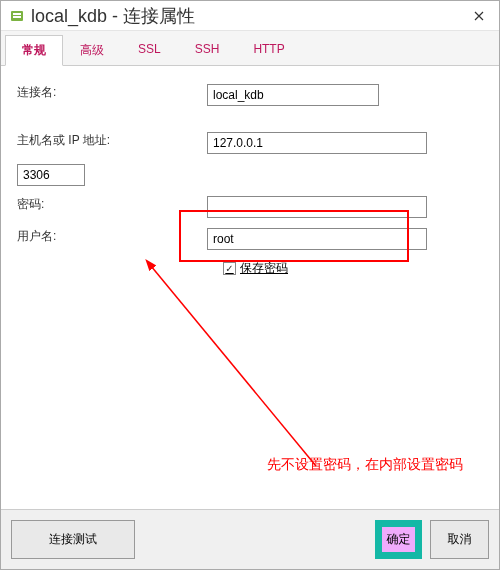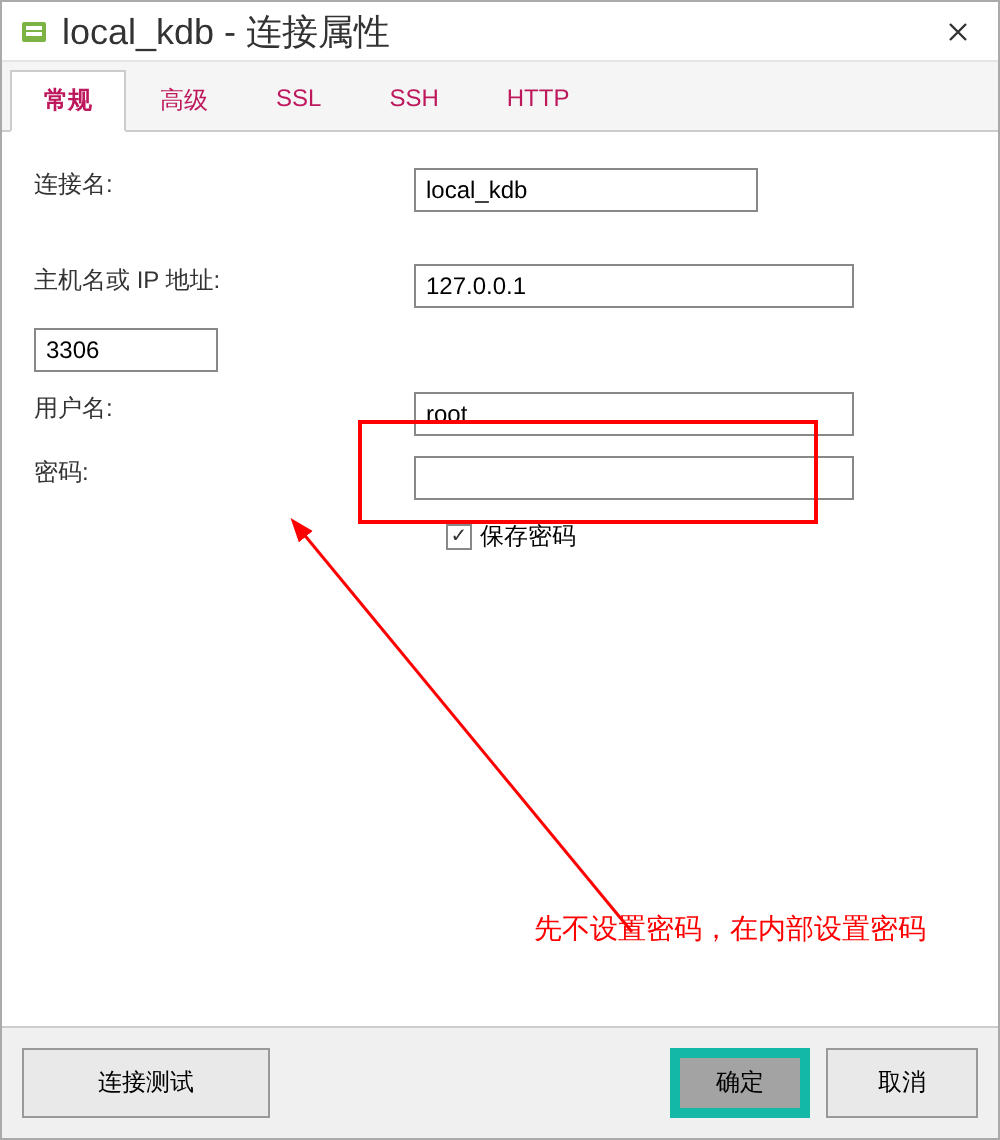--- a/index.html
+++ b/index.html
@@ -12,33 +12,33 @@
 .tabs { display: flex; background: #f5f5f5; border-bottom: 1px solid #ccc; padding-top: 4px; padding-left: 4px; }
 .tab { padding: 6px 16px; background: #f5f5f5; border: 1px solid transparent; border-bottom: none; cursor: pointer; color: #be185d; }
 .tab.active { background: #fff; border: 1px solid #ccc; border-bottom: 1px solid #fff; margin-bottom: -1px; font-weight: bold; }
 .content { flex: 1; padding: 18px 16px; background: #fff; position: relative; }
 .form-row { display: flex; margin-bottom: 10px; }
 .form-row.gap { margin-top: 26px; }
 .label { width: 190px; color: #333; }
 .input-text { border: 1px solid #888; padding: 3px 5px; background: #fff; height: 22px; }
 .input-wide { width: 172px; }
 .input-med { width: 220px; }
-.input-small { width: 92px; }
-.checkbox-row { margin-left: 206px; display: flex; align-items: center; gap: 4px; }
+.input-small { width: 68px; }
+.checkbox-row { margin-left: 206px; display: flex; align-items: center; gap: 4px; text-decoration: underline; }
 .checkbox { width: 13px; height: 13px; border: 1px solid #888; display: inline-flex; align-items: center; justify-content: center; background: #fff; }
 .checkbox.checked::after { content: "✓"; font-size: 10px; color: #333; line-height: 1; }
 .highlight-box { position: absolute; border: 2px solid #ff0000; pointer-events: none; }
 .annotation-text { position: absolute; color: #ff0000; font-size: 14px; font-family: "SimSun", serif; }
 .arrow-svg { position: absolute; pointer-events: none; }
 .footer { padding: 10px; background: #f0f0f0; border-top: 1px solid #ccc; display: flex; gap: 8px; }
 .footer-spacer { flex: 1; }
 .btn { padding: 4px 0; border: 1px solid #999; background: #e9e9e9; cursor: pointer; text-align: center; }
 .btn-test { width: 124px; }
-.btn-ok { width: 70px; border: 5px solid #14b8a6; background: #a3a3a3; }
-.btn-cancel { width: 76px; }
+.btn-ok { width: 47px; border: 7px solid #14b8a6; background: #f0abfc; }
+.btn-cancel { width: 59px; }
 .watermark { position: absolute; right: 8px; bottom: 42px; color: #ddd; font-size: 11px; }
 </style>
 </head>
 <body>
 
 <div class="window">
   <div class="titlebar">
     <span class="title-icon">
       <svg viewBox="0 0 16 16">
           <rect x="2" y="3" width="12" height="10" rx="1" fill="#7cb342"></rect>
@@ -71,27 +71,27 @@
     <div class="form-row gap">
       <span class="label">主机名或 IP 地址:</span>
       <input class="input-text input-med" value="127.0.0.1" style="">
     </div>
 
     <div class="form-row">
       <input class="input-text input-small" value="3306" style="">
     </div>
 
     <div class="form-row">
-      <span class="label">用户名:</span>
-      <input class="input-text input-med" value="root" style="">
+      <span class="label">密码:</span>
+      <input type="password" class="input-text input-med" value="" style="">
     </div>
 
     <div class="form-row">
-      <span class="label">密码:</span>
-      <input type="password" class="input-text input-med" value="" style="">
+      <span class="label">用户名:</span>
+      <input class="input-text input-med" value="root" style="">
     </div>
 
     <div class="checkbox-row">
       <span class="checkbox checked"></span>
       <span>保存密码</span>
     </div>
 
     <div class="highlight-box" style="left:178px; top:144px; width:230px; height:52px;"></div>
 
     <svg class="arrow-svg" style="left:130px; top:190px; width:200px; height:220px;">

